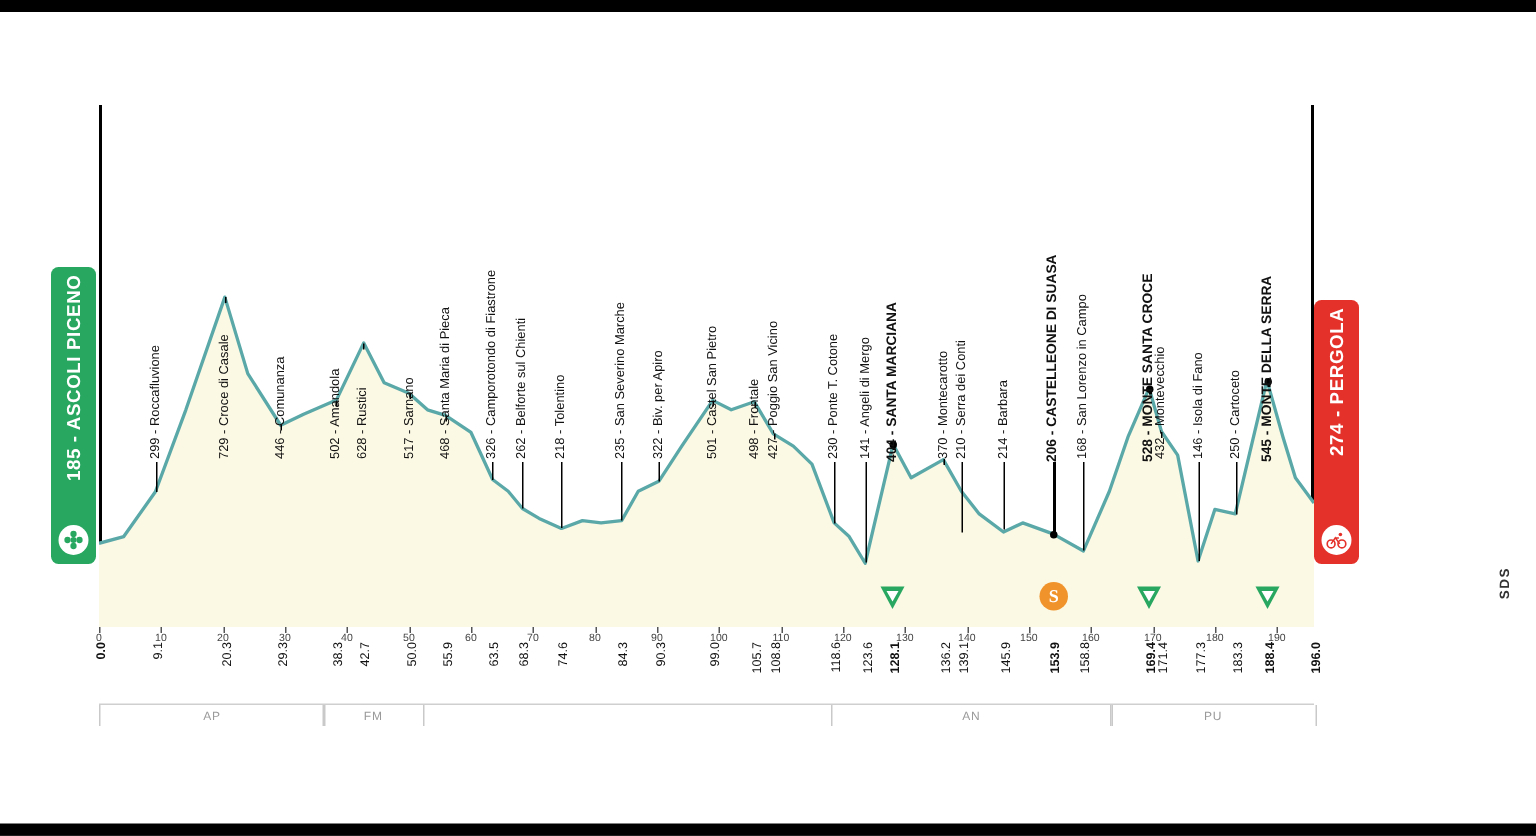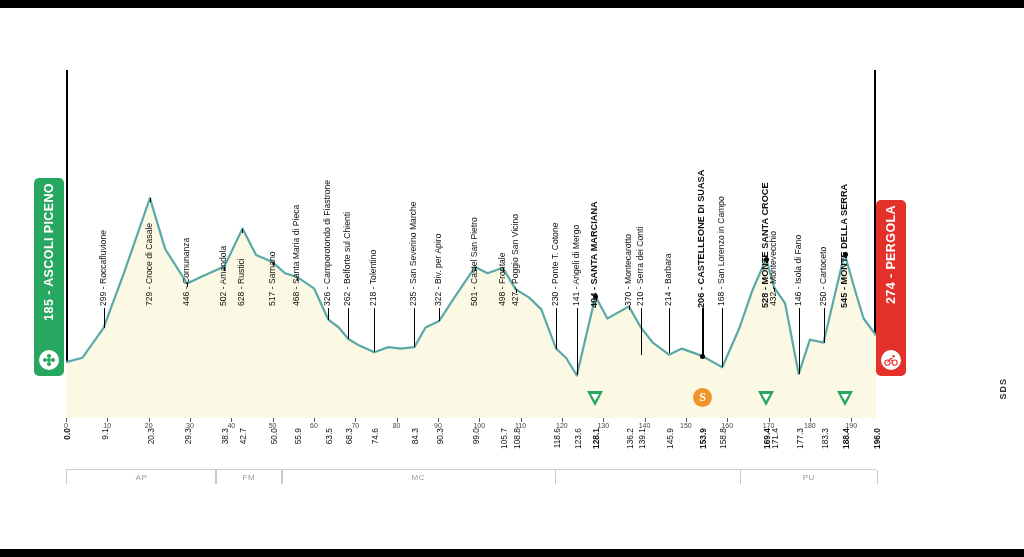--- a/index.html
+++ b/index.html
@@ -241,19 +241,19 @@
       <div class="dist bold" style="left: 762.071px; top: 420px;">169.4</div>
       <div class="dist" style="left: 770.337px; top: 420px;">171.4</div>
       <div class="dist" style="left: 794.719px; top: 420px;">177.3</div>
       <div class="dist" style="left: 819.515px; top: 420px;">183.3</div>
       <div class="dist bold" style="left: 840.592px; top: 420px;">188.4</div>
       <div class="dist bold" style="left: 872px; top: 420px;">196.0</div>
       <div id="provline"></div>
       <div id="provbar">
         <div class="prov" style="left: 0px; width: 148.776px;">AP</div>
         <div class="prov" style="left: 148.776px; width: 66.1224px;">FM</div>
-        <div class="prov" style="left: 214.898px; width: 272.755px;">MC</div>
+        <div class="prov" style="left: 487.653px; width: 185.969px;">AN</div>
         <div class="prov" style="left: 673.622px; width: 136.378px;">PU</div>
       </div>
     </div>
 
   <div id="sds">SDS</div>
 </div>
 
 </body></html>

